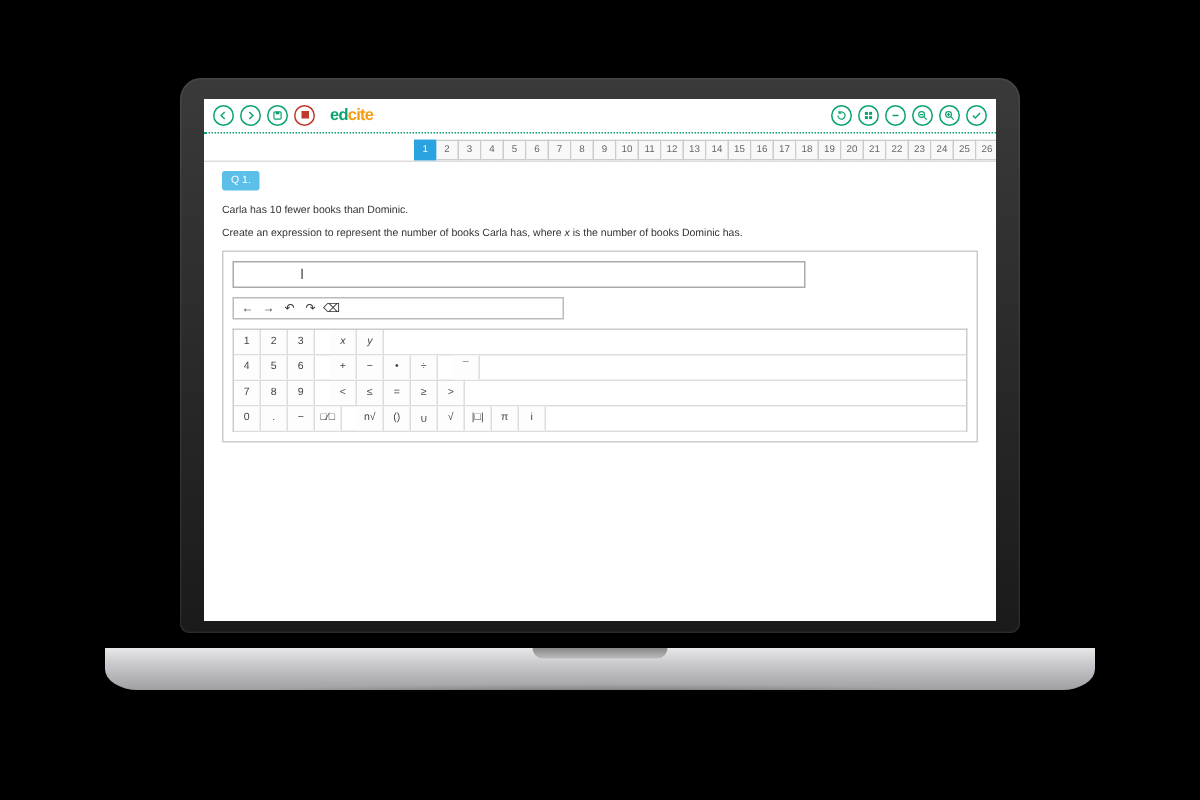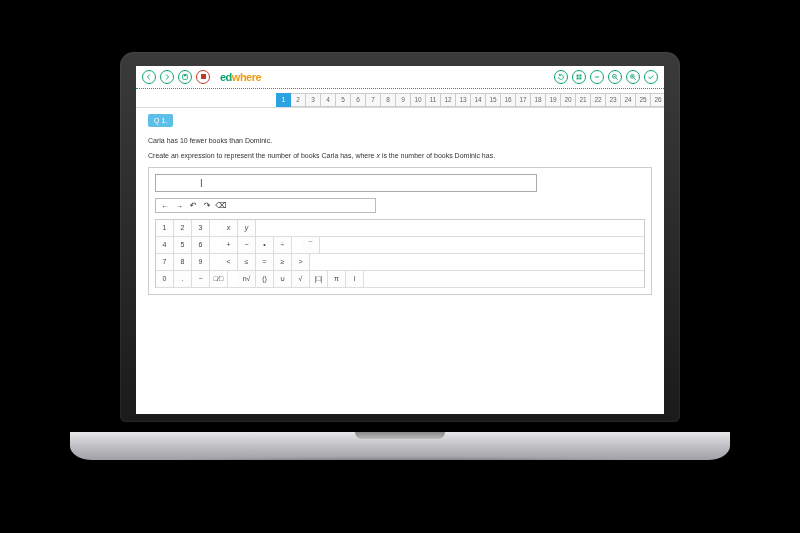--- a/index.html
+++ b/index.html
@@ -232,21 +232,21 @@
           <div class="circ-btn">
             <svg viewBox="0 0 10 10">
                 <rect x="2" y="2" width="6" height="6" rx="1" stroke="#0aa36f" stroke-width="1" fill="none"></rect>
                 <rect x="3.5" y="2" width="3" height="2" fill="#0aa36f"></rect>
               </svg>
           </div>
           <div class="circ-btn red">
             <div class="sq"></div>
           </div>
           <div class="logo">
-            <span class="ed">ed</span><span class="cite">where</span>
+            <span class="ed">ed</span><span class="cite">cite</span>
           </div>
         </div>
         <div class="tb-right">
           <div class="circ-btn">
             <svg viewBox="0 0 10 10">
                 <path d="M2 5a3 3 0 1 0 1-2.2" stroke="#0aa36f" stroke-width="1" fill="none"></path>
                 <path d="M3 1v2h2" stroke="#0aa36f" stroke-width="1" fill="none"></path>
               </svg>
           </div>
           <div class="circ-btn">

